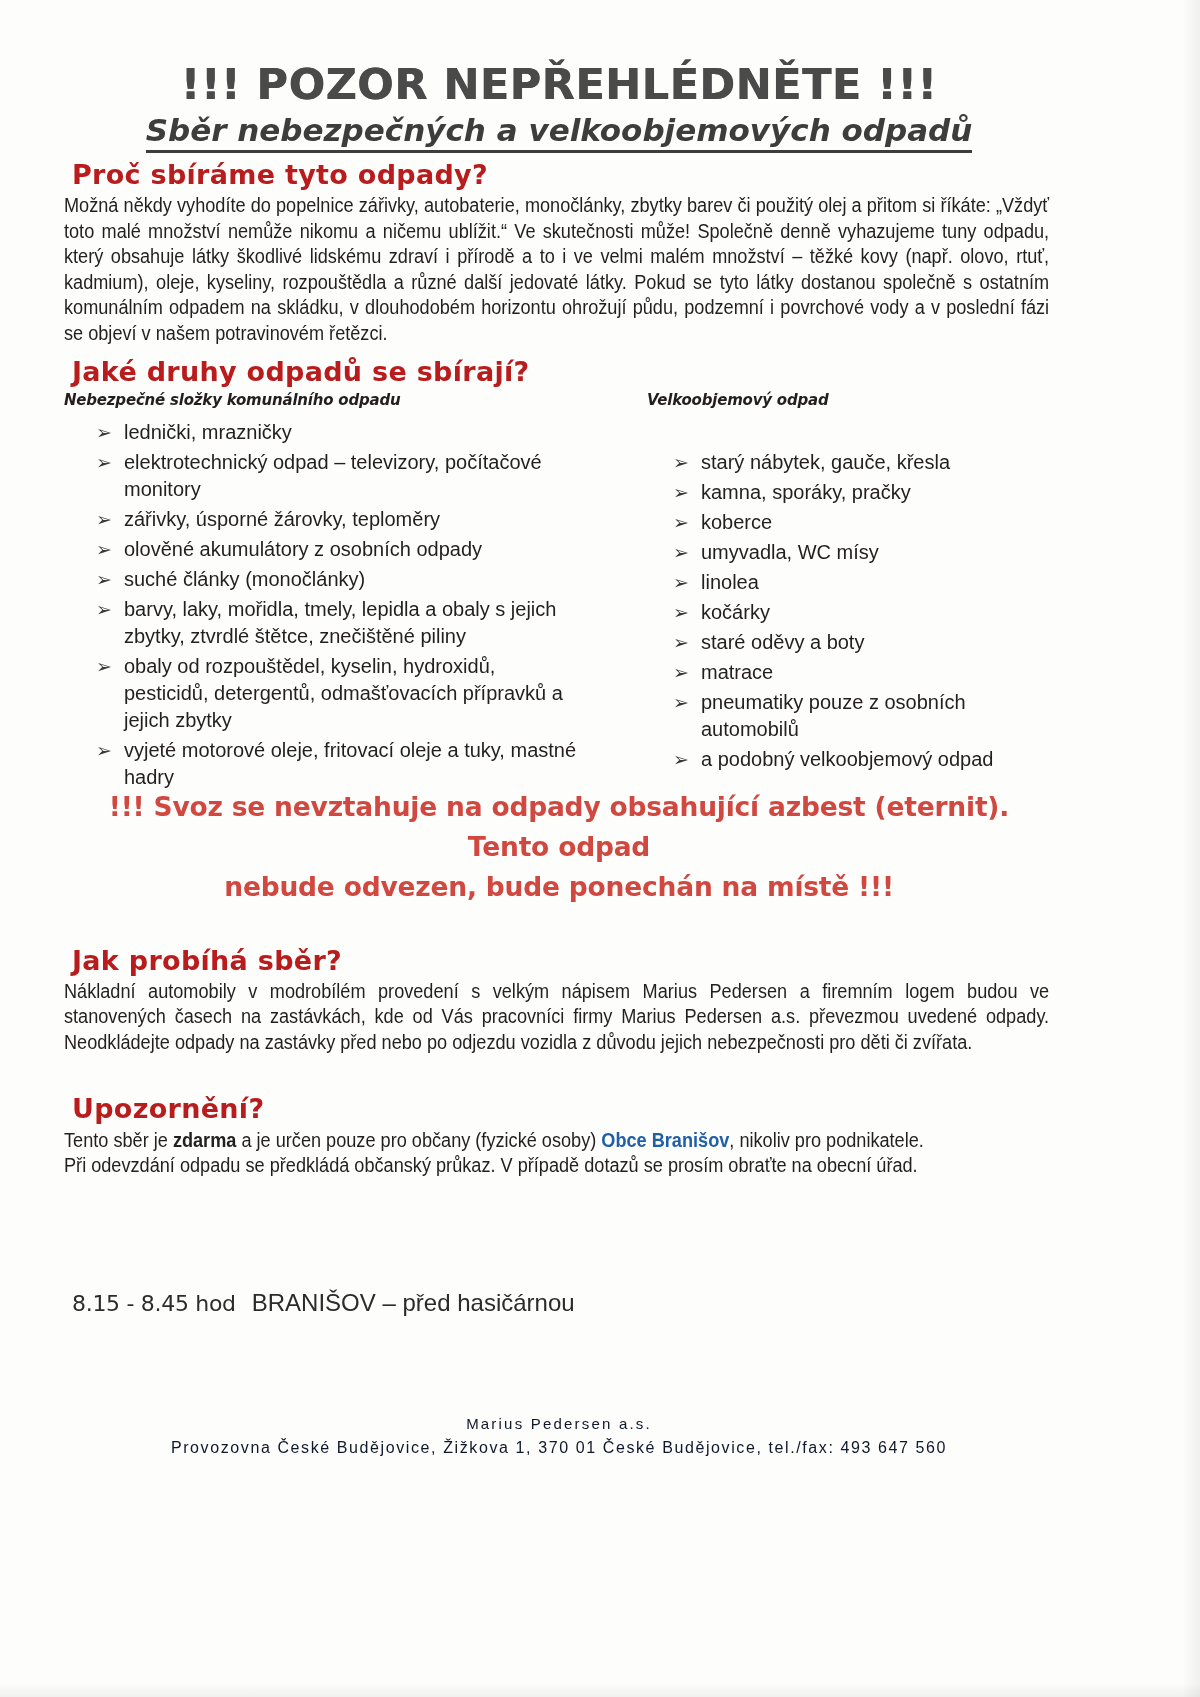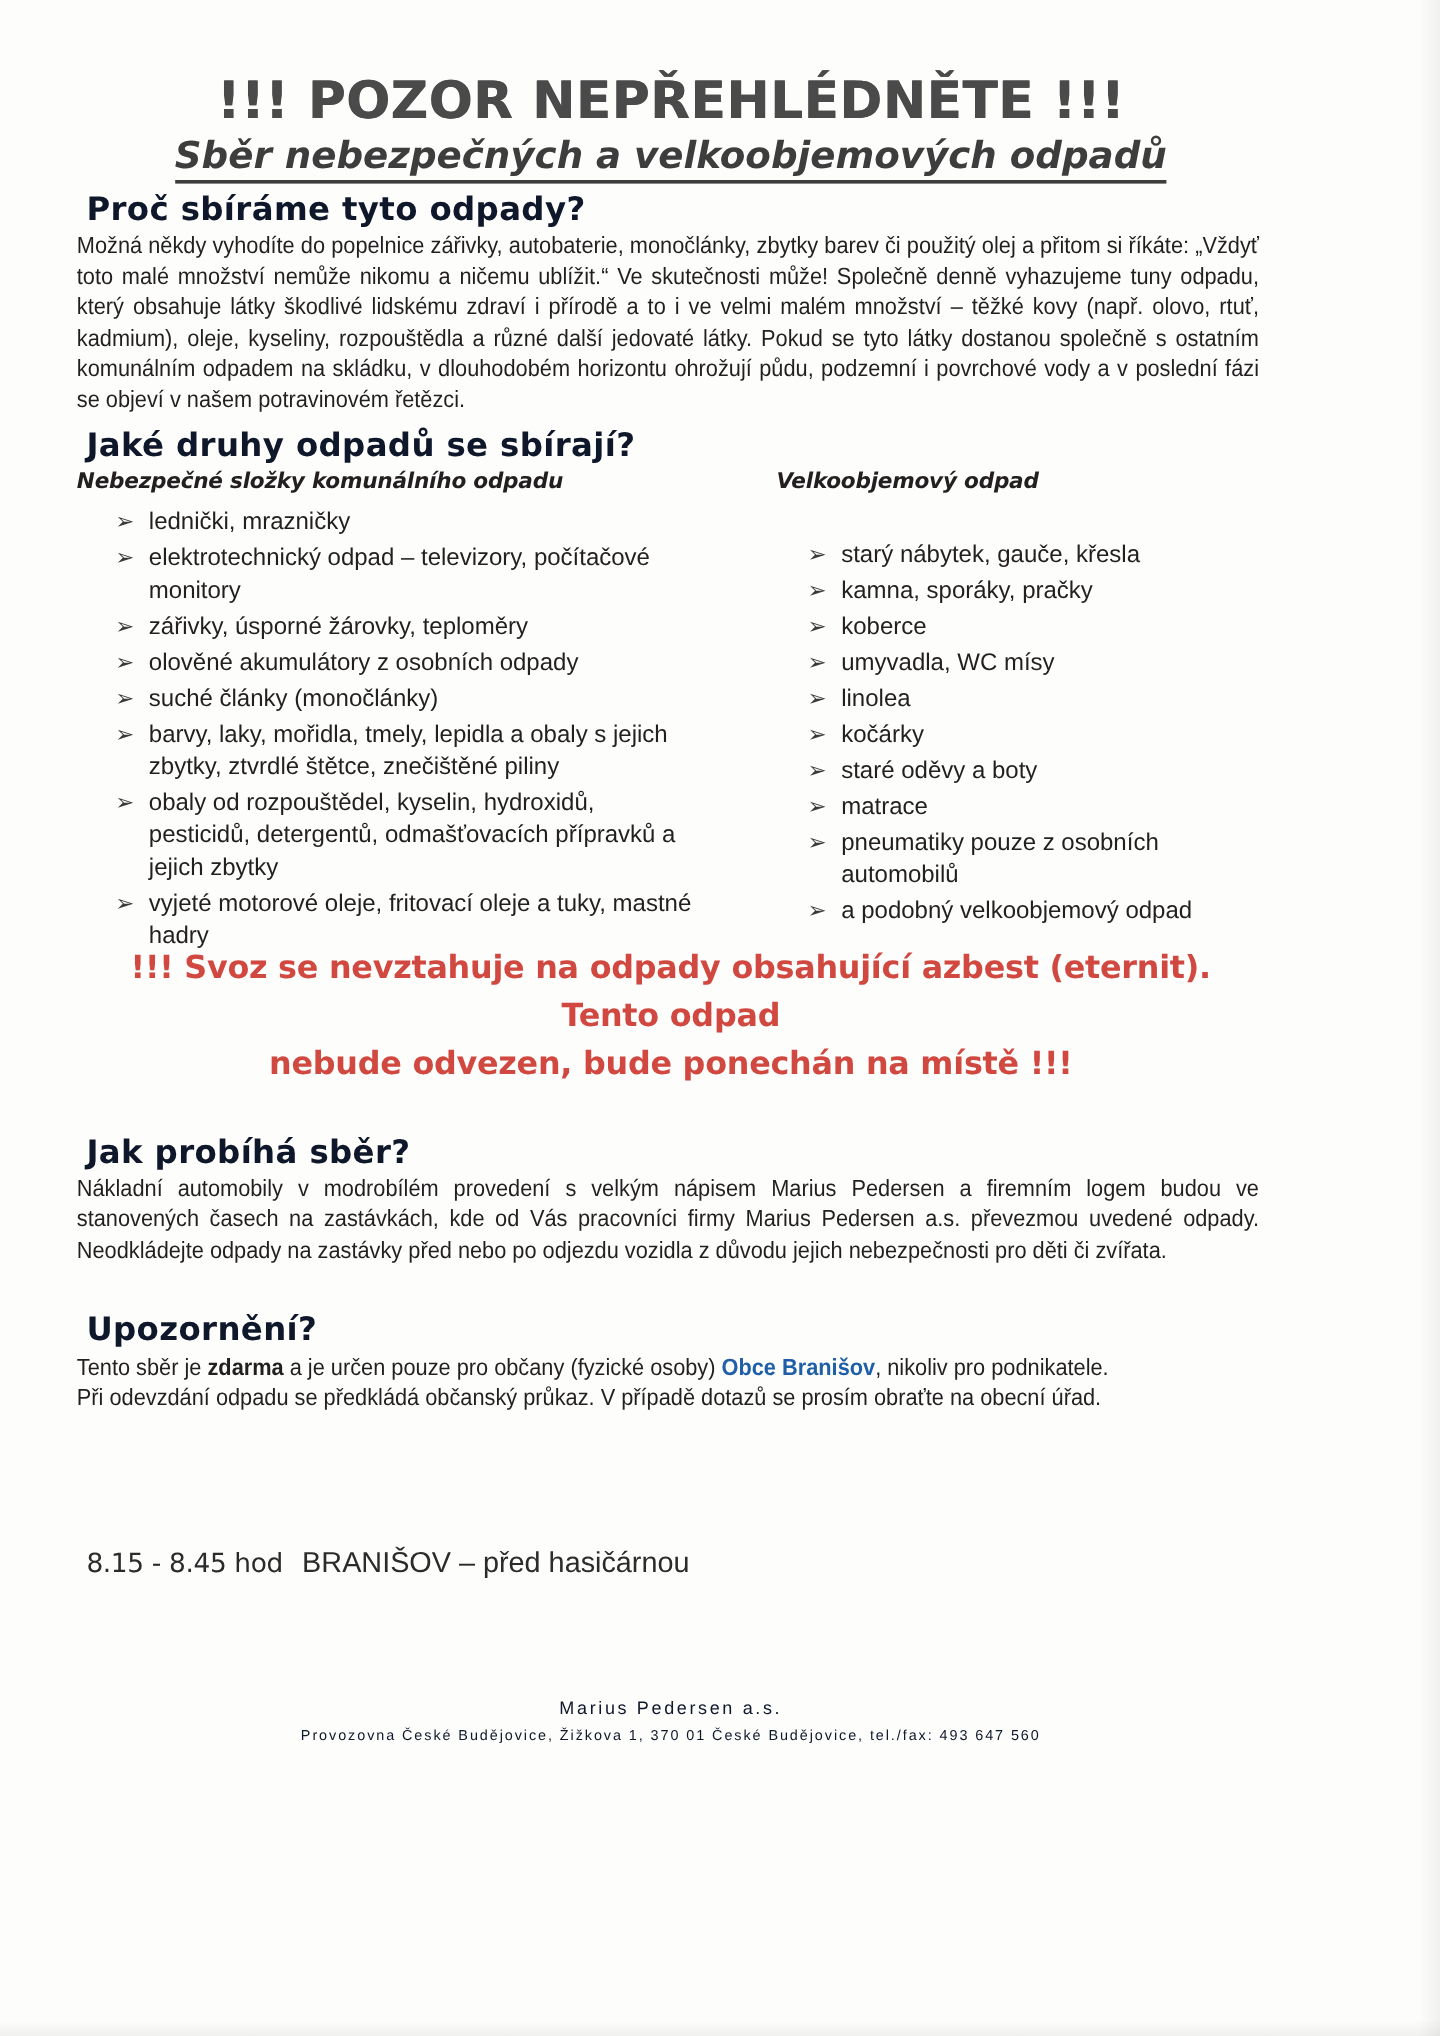--- a/index.html
+++ b/index.html
@@ -68,21 +68,21 @@
   }
   .title-sub span.u {
     border-bottom: 3px solid #3d3d3d;
     padding-bottom: 2px;
   }
 
   .h-section {
     font-family: "DejaVu Sans", sans-serif;
     font-weight: bold;
     font-size: 27px;
-    color: #0f172a;
+    color: #b91c1c;
     margin: 10px 0 2px 8px;
     line-height: 1.2;
     letter-spacing: 0.3px;
   }
 
   
   .body-par {
     font-family: "Liberation Sans Narrow", "Liberation Sans", sans-serif;
     font-size: 19.5px;
     line-height: 25.5px;
@@ -111,21 +111,21 @@
   .col-right {
     position: absolute;
     left: 575px;
     top: 58px;
     width: 420px;
   }
   .col-head {
     font-family: "DejaVu Sans", sans-serif;
     font-weight: bold;
     font-style: italic;
-    font-size: 18px;
+    font-size: 15px;
     color: #231f20;
     margin: 0 0 10px 0;
     letter-spacing: -0.2px;
   }
   .col-right .col-head {
     position: absolute;
     top: -58px;
     left: 8px;
   }
   ul.arrow-list {
@@ -207,21 +207,21 @@
     text-align: center;
     color: #0f172a;
     font-family: "Liberation Sans", sans-serif;
   }
   .footer .f1 {
     font-size: 15px;
     letter-spacing: 2.2px;
     margin-bottom: 7px;
   }
   .footer .f2 {
-    font-size: 12px;
+    font-size: 16px;
     letter-spacing: 1.6px;
   }
   .spacer-28 { height: 28px; }
   .spacer-40 { height: 40px; }
 </style>
 </head>
 <body>
 
 <div class="page">
 

